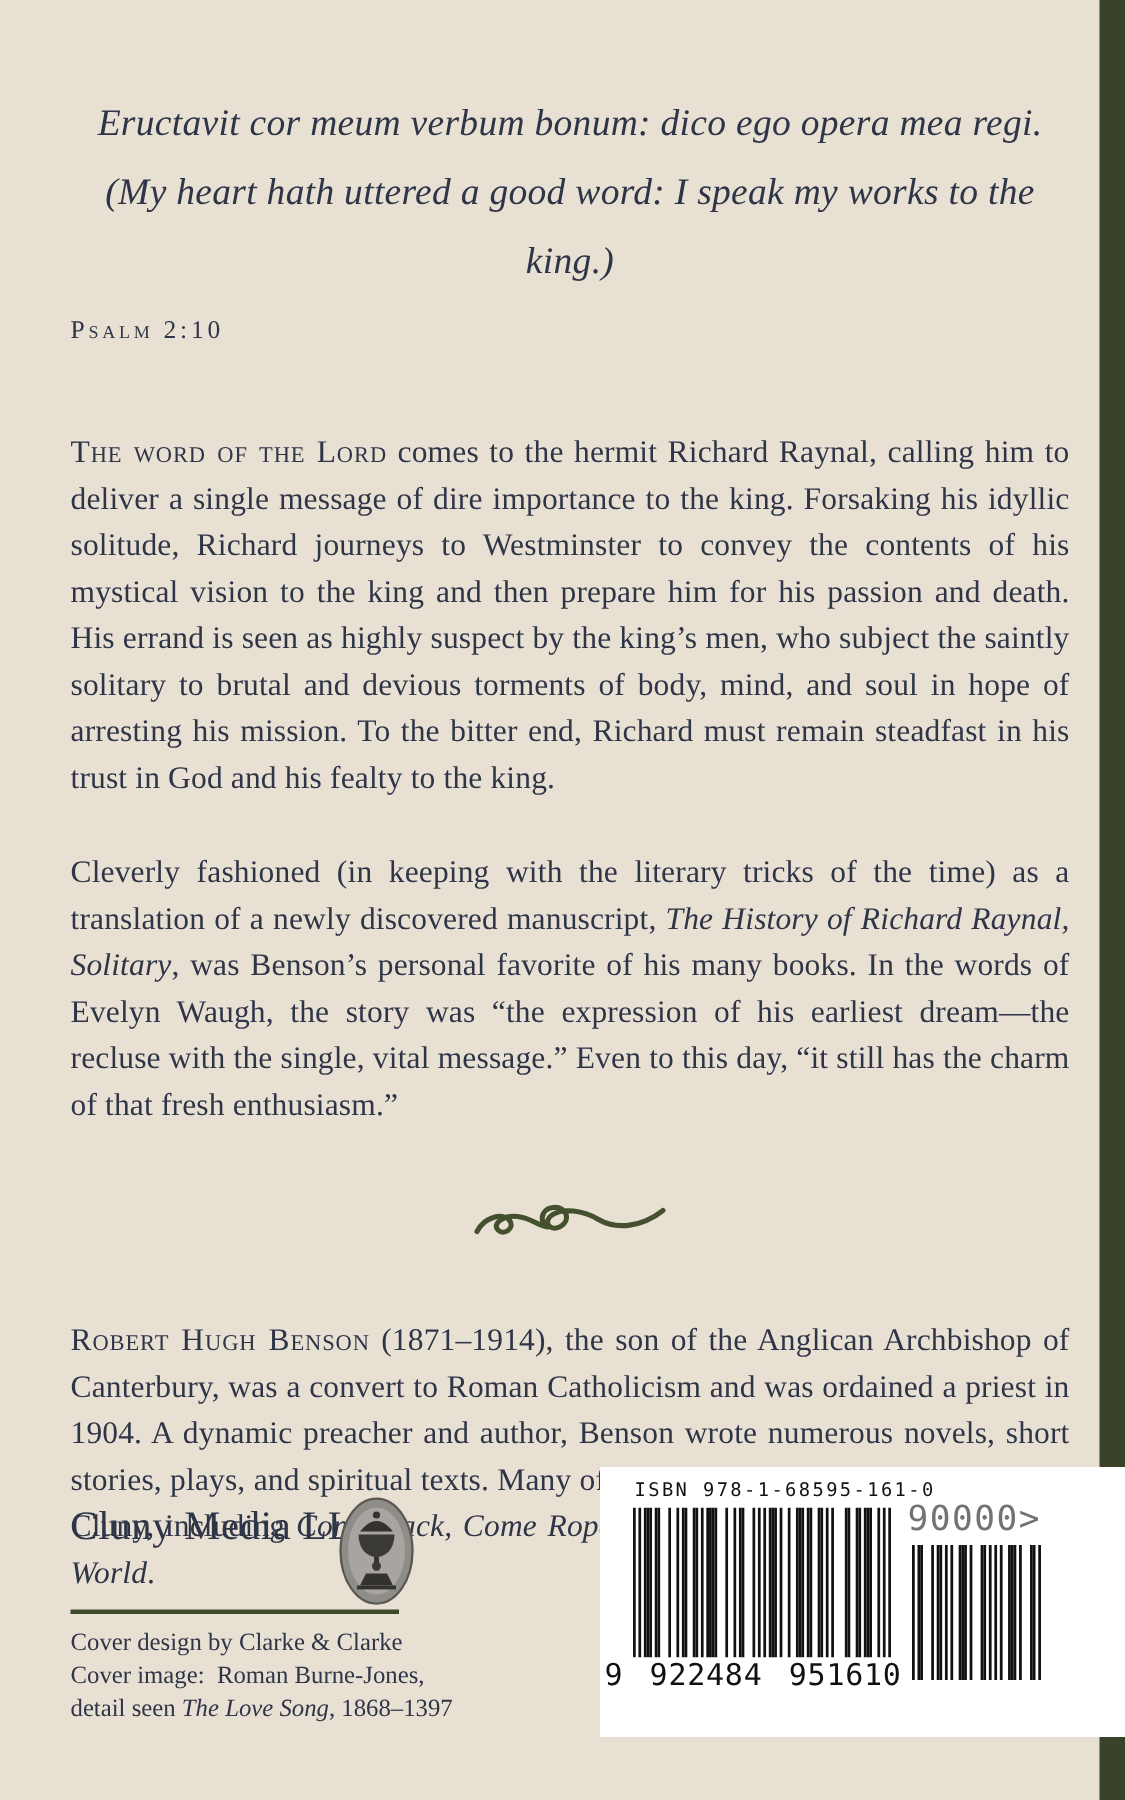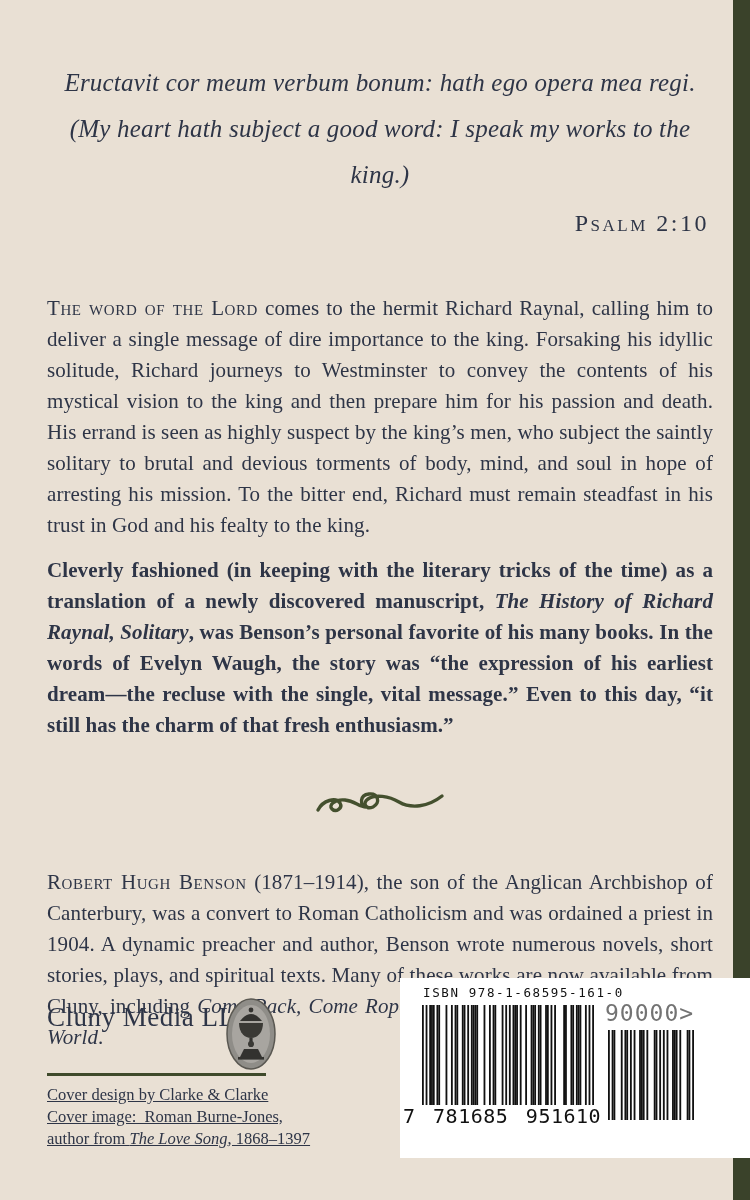--- a/index.html
+++ b/index.html
@@ -20,35 +20,35 @@
   }
   .epigraph {
     margin-top:60px;
     text-align:center;
     font-style:italic;
     font-size:25px;
     line-height:46px;
     letter-spacing:0.2px;
   }
   .psalm {
-    text-align:right;
+    text-align:left;
     margin-top:12px;
     padding-right:4px;
     font-variant:small-caps;
-    font-size:24px;
+    font-size:17px;
     letter-spacing:2.5px;
   }
   .para {
     font-size:21px;
     line-height:31px;
     text-align:justify;
     letter-spacing:0.1px;
   }
   .synopsis-1 { margin-top:56px; }
-  .synopsis-2 { margin-top:14px;font-weight:bold; }
+  .synopsis-2 { margin-top:32px; }
   .bio { margin-top:44px; }
   .lead-caps {
     font-variant:small-caps;
     font-weight:normal;
     letter-spacing:0.6px;
   }
   .flourish-wrap {
     margin:44px auto 0 auto;
     width:132px; height:38px;
   }
@@ -65,21 +65,21 @@
   .chalice-logo { position:absolute; left:225px; top:997px; width:52px; height:74px; }
   .chalice-logo svg { width:100%; height:100%; display:block; }
   .divider {
     position:absolute; left:47px; top:1073px;
     width:219px; height:3px; background:#3f4a2b;
   }
   .credits {
     position:absolute; left:47px; top:1084px;
     font-size:16.5px; line-height:22px; color:#2e3547;
   }
-  .credits div { white-space:pre-wrap;text-decoration:underline; }
+  .credits div { white-space:pre-wrap; }
   
   .barcode-box {
     position:absolute; left:400px; top:978px;
     width:373px; height:180px; background:#ffffff;
   }
   .isbn-label {
     position:absolute; left:23px; top:7px;
     font-family:"DejaVu Sans Mono", monospace;
     font-size:12.5px; letter-spacing:1.6px; color:#111;
   }
@@ -99,22 +99,22 @@
   i { font-style:italic;text-align:center; }
 </style>
 </head>
 <body>
 
 <div class="spine-stripe"></div>
 
 <div class="content">
 
   <div class="epigraph">
-    <div>Eructavit cor meum verbum bonum: hath ego opera mea regi.</div>
-    <div>(My heart hath subject a good word: I speak my works to the king.)</div>
+    <div>Eructavit cor meum verbum bonum: dico ego opera mea regi.</div>
+    <div>(My heart hath uttered a good word: I speak my works to the king.)</div>
   </div>
 
   <div class="psalm">Psalm 2:10</div>
 
   <p class="para synopsis-1"><span class="lead-caps">The word of the Lord</span><span> comes to the hermit Richard Raynal, calling him to deliver a single message of dire importance to the king. Forsaking his idyllic solitude, Richard journeys to Westminster to convey the contents of his mystical vision to the king and then prepare him for his passion and death. His errand is seen as highly suspect by the king’s men, who subject the saintly solitary to brutal and devious torments of body, mind, and soul in hope of arresting his mission. To the bitter end, Richard must remain steadfast in his trust in God and his fealty to the king.</span></p>
 
   <p class="para synopsis-2"><span>Cleverly fashioned (in keeping with the literary tricks of the time) as a translation of a newly discovered manuscript, </span><i>The History of Richard Raynal, Solitary</i><span>, was Benson’s personal favorite of his many books. In the words of Evelyn Waugh, the story was “the expression of his earliest dream—the recluse with the single, vital message.” Even to this day, “it still has the charm of that fresh enthusiasm.”</span></p>
 
   <div class="flourish-wrap">
     <svg viewBox="0 0 132 38" fill="none" xmlns="http://www.w3.org/2000/svg">
@@ -142,21 +142,21 @@
     <path d="M19 52 L33 52 L37 60 L15 60 Z" fill="#33322f"></path>
     <rect x="13" y="60" width="26" height="2.6" fill="#33322f"></rect>
   </svg>
 </div>
 
 <div class="divider"></div>
 
 <div class="credits">
   <div>Cover design by Clarke &amp; Clarke</div>
   <div>Cover image:  Roman Burne-Jones,</div>
-  <div><span>author from </span><i>The Love Song</i><span>, 1868–1397</span></div>
+  <div><span>detail seen </span><i>The Love Song</i><span>, 1868–1397</span></div>
 </div>
 
 <div class="barcode-box">
   <div class="isbn-label">ISBN 978-1-68595-161-0</div>
   <div class="ean-bars">
       <svg viewBox="0 0 95 100" preserveAspectRatio="none">
         <rect x="0" y="0" width="1" height="100" fill="#111"></rect>
         <rect x="2" y="0" width="1" height="100" fill="#111"></rect>
         <rect x="4" y="0" width="1" height="100" fill="#111"></rect>
         <rect x="5" y="0" width="1" height="100" fill="#111"></rect>
@@ -200,21 +200,21 @@
         <rect x="82" y="0" width="1" height="100" fill="#111"></rect>
         <rect x="83" y="0" width="1" height="100" fill="#111"></rect>
         <rect x="85" y="0" width="1" height="100" fill="#111"></rect>
         <rect x="86" y="0" width="1" height="100" fill="#111"></rect>
         <rect x="87" y="0" width="1" height="100" fill="#111"></rect>
         <rect x="90" y="0" width="1" height="100" fill="#111"></rect>
         <rect x="92" y="0" width="1" height="100" fill="#111"></rect>
         <rect x="94" y="0" width="1" height="100" fill="#111"></rect>
       </svg>
     </div>
-  <div class="ean-digits">7 781685 951610</div>
+  <div class="ean-digits">9 922484 951610</div>
   <div class="addon-label">90000&gt;</div>
   <div class="addon-bars">
       <svg viewBox="0 0 47 100" preserveAspectRatio="none">
         <rect x="0" y="0" width="1" height="100" fill="#111"></rect>
         <rect x="2" y="0" width="1" height="100" fill="#111"></rect>
         <rect x="3" y="0" width="1" height="100" fill="#111"></rect>
         <rect x="7" y="0" width="1" height="100" fill="#111"></rect>
         <rect x="9" y="0" width="1" height="100" fill="#111"></rect>
         <rect x="10" y="0" width="1" height="100" fill="#111"></rect>
         <rect x="12" y="0" width="1" height="100" fill="#111"></rect>

